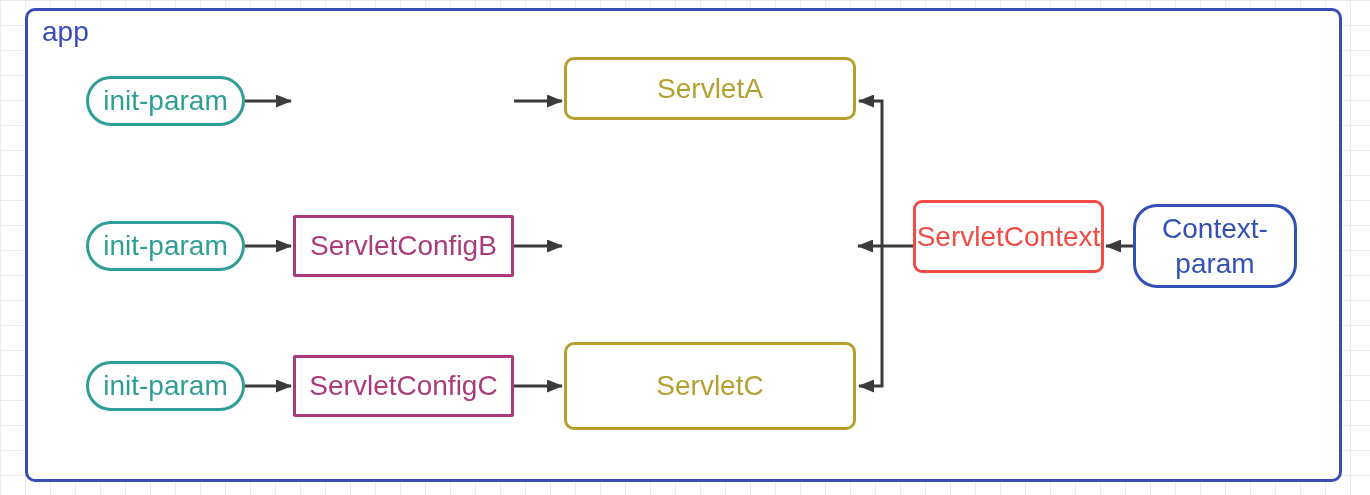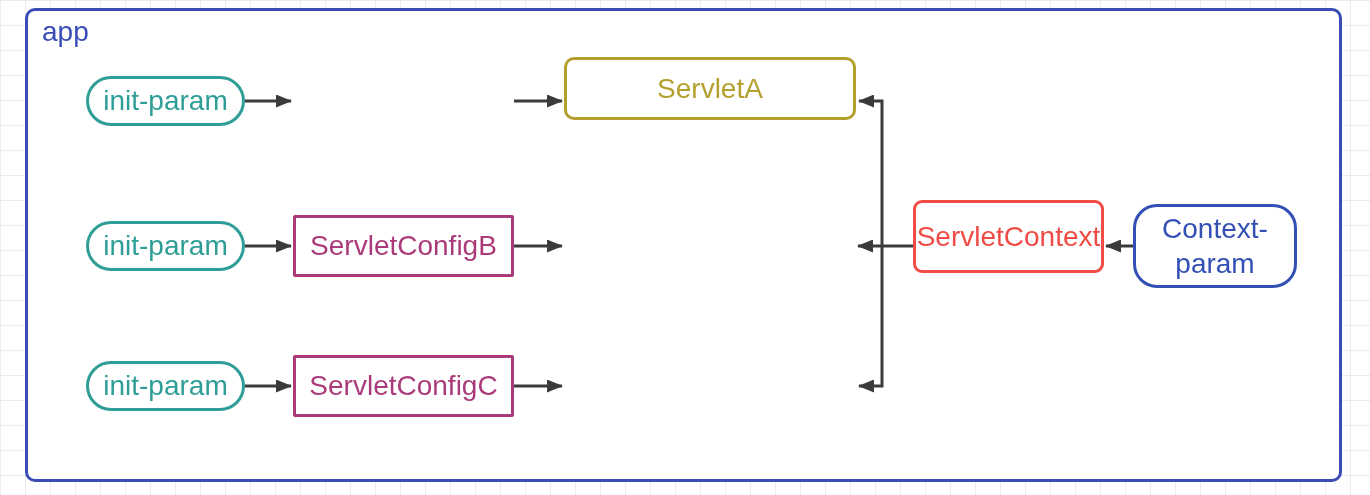--- a/index.html
+++ b/index.html
@@ -122,20 +122,23 @@
   <div class="node config" style="left:293px;top:215px;width:221px;height:62px;">
     <span>ServletConfigB</span>
   </div>
 
   <div class="node pill" style="left:86px;top:361px;width:159px;height:50px;">
     <span>init-param</span>
   </div>
   <div class="node config" style="left:293px;top:355px;width:221px;height:62px;">
     <span>ServletConfigC</span>
   </div>
+  <div class="node servlet" style="left:564px;top:342px;width:292px;height:88px;">
+    <span>ServletC</span>
+  </div>
 
   <div class="node context" style="left:913px;top:200px;width:191px;height:73px;">
     <span>ServletContext</span>
   </div>
   <div class="node cparam" style="left:1133px;top:204px;width:164px;height:84px;">
     <span>Context-</span>
     <span>param</span>
   </div>
 
 </div>

